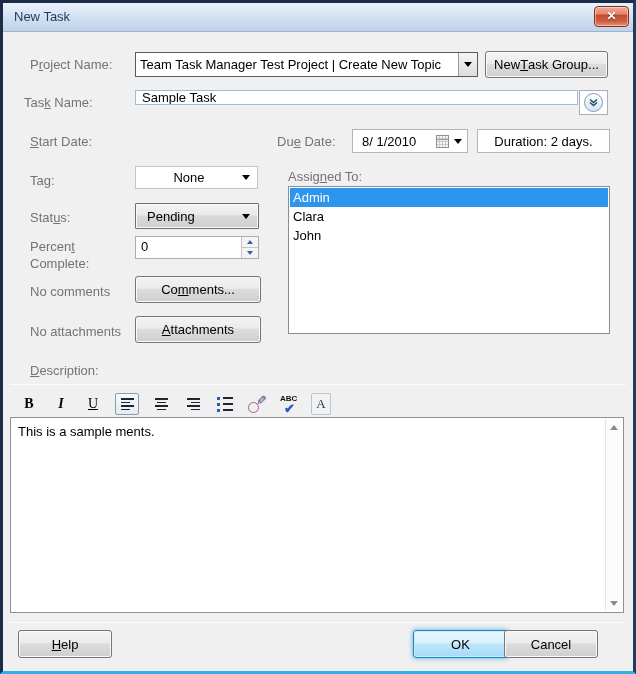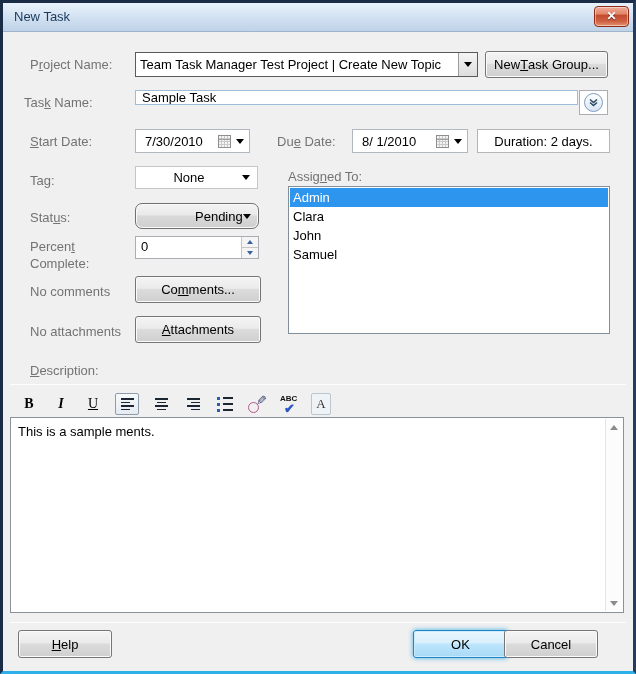--- a/index.html
+++ b/index.html
@@ -68,24 +68,24 @@
     display:flex; align-items:center; justify-content:center;
   }
 
   
   .combo-flat { background:#fff; border:1px solid #c6c6c6; display:flex; align-items:center; }
   .combo-flat .txt { flex:1; text-align:center; }
   .combo-flat .arr { margin-right:7px; }
 
   
   .combo-grey {
-    border:1px solid #707070; border-radius:7px;
+    border:1px solid #707070; border-radius:1px;
     background: linear-gradient(180deg,#f4f4f4 0%, #e9e9e9 45%, #d9d9d9 50%, #cfcfcf 100%);
     box-shadow: inset 0 0 0 1px #fafafa;
-    display:flex; align-items:center;padding-left:48px;
+    display:flex; align-items:center;
   }
   .combo-grey .txt { flex:1; padding-left:11px; }
   .combo-grey .arr { margin-right:8px; }
 
   
   .datefield { background:#fff; border:1px solid #b0b7bf; display:flex; align-items:center; }
   .datefield .txt { flex:1; padding-left:9px; }
   .cal-icon {
     width:13px; height:13px; border:1px solid #8f8f8f; margin-right:5px; background:
       linear-gradient(#9f9f9f,#9f9f9f) 0 3px/11px 1px no-repeat,
@@ -175,25 +175,20 @@
   <div class="abs chev-box" style="left:576px; top:87px; width:29px; height:25px;">
     <div class="chev-circle">
       <svg width="13" height="13" viewBox="0 0 13 13">
         <polyline points="3,3.5 6.5,6.5 10,3.5" fill="none" stroke="#2b4a66" stroke-width="1.6"></polyline>
         <polyline points="3,6.5 6.5,9.5 10,6.5" fill="none" stroke="#2b4a66" stroke-width="1.6"></polyline>
       </svg>
     </div>
   </div>
 
   <div class="abs lbl" style="left:27px; top:131px;"><u>S</u>tart Date:</div>
-  <div class="abs datefield" style="left:132px; top:126px; width:115px; height:24px;">
-    <span class="txt">7/30/2010</span>
-    <span class="cal-icon"></span>
-    <span class="arr tri-down"></span>
-  </div>
   <div class="abs lbl" style="left:274px; top:131px;">Du<u>e</u> Date:</div>
   <div class="abs datefield" style="left:349px; top:126px; width:116px; height:24px;">
     <span class="txt">8/ 1/2010</span>
     <span class="cal-icon"></span>
     <span class="arr tri-down"></span>
   </div>
   <div class="abs" style="left:474px; top:126px; width:133px; height:24px; background:#fff; border:1px solid #b5b5b5; display:flex; align-items:center; justify-content:center;">
     <span>Duration: 2 days.</span>
   </div>
 
@@ -201,21 +196,20 @@
   <div class="abs combo-flat" style="left:132px; top:163px; width:123px; height:23px;">
     <span class="txt">None</span>
     <span class="arr tri-down"></span>
   </div>
 
   <div class="abs lbl" style="left:285px; top:166px;">Assig<u>n</u>ed To:</div>
   <div class="abs listbox" style="left:285px; top:183px; width:322px; height:148px;">
     <div class="row selected">Admin</div>
     <div class="row">Clara</div>
     <div class="row">John</div>
-    <div class="row">Samuel</div>
   </div>
 
   <div class="abs lbl" style="left:27px; top:207px;">Stat<u>u</u>s:</div>
   <div class="abs combo-grey" style="left:132px; top:200px; width:124px; height:26px;">
     <span class="txt">Pending</span>
     <span class="arr tri-down"></span>
   </div>
 
   <div class="abs lbl" style="left:27px; top:236px;">Percen<u>t</u></div>
   <div class="abs lbl" style="left:27px; top:253px;">Complete:</div>

